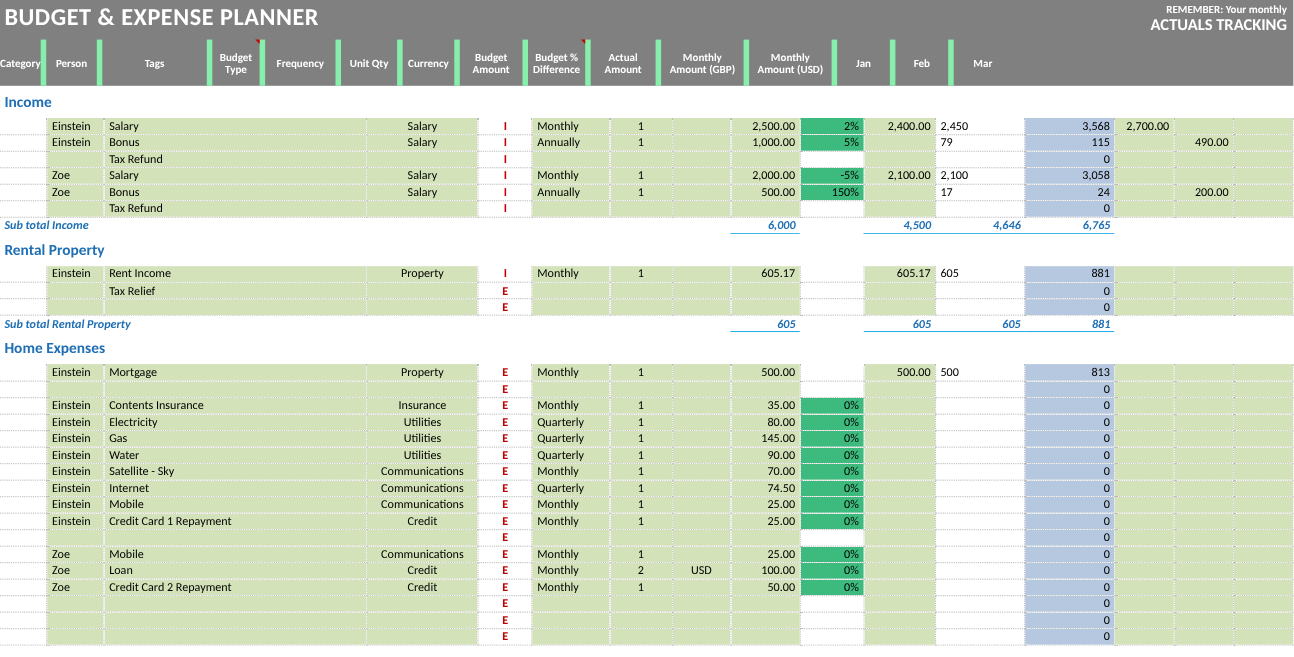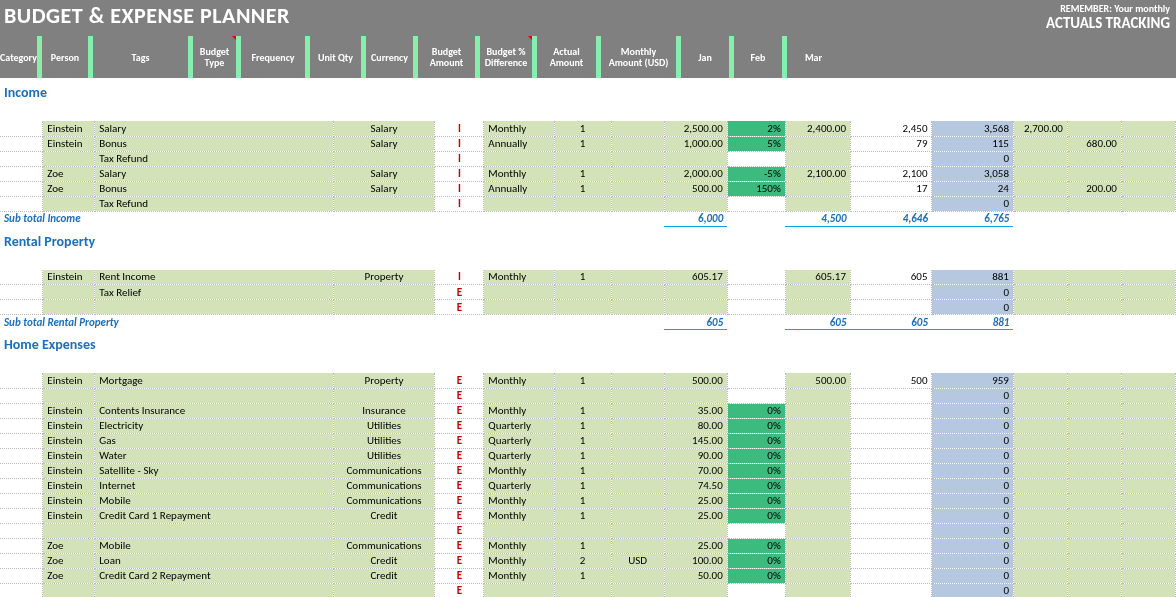--- a/index.html
+++ b/index.html
@@ -82,34 +82,34 @@
     position: relative;
     vertical-align: middle;
   }
   .section-title td {
     border: none;
     background: #fff;
     font-weight: bold;
     font-size: 14px;
     color: #1f6fb5;
     padding-top: 6px;
-    padding-bottom: 20px;
+    padding-bottom: 6px;
   }
   .c-cat { width: 42px; }
   .c-person { width: 51px; }
   .c-item { width: 234px; }
   .c-tags { width: 100px; text-align:center; }
   .c-btype { width: 48px; text-align:center; color:#c00000; font-weight:bold; }
   .c-freq { width: 69px; }
   .c-qty { width: 56px; text-align:center; }
   .c-curr { width: 52px; text-align:center; }
   .c-bamt { width: 62px; text-align:right; }
   .c-diff { width: 57px; text-align:right; }
   .c-aamt { width: 64px; text-align:right; }
-  .c-gbp { width: 80px; text-align:right; }
+  .c-gbp { width: 80px; }
   .c-usd { width: 80px; text-align:right; }
   .c-month { width: 53px; text-align:right; }
   .green-bg { background:#d3e2b8 !important; }
   .blue-bg { background:#b6c8e0 !important; }
   .diff-green { background:#3dba7d !important; }
   .subtotal td { border:none; background:#fff; color:#1f6fb5; font-weight:bold; }
   .subtotal .lbl { font-style:italic; padding-right:6px; }
   .subtotal .val { border-bottom:1px solid #0ea5e9; font-style:italic; text-align:right; }
 </style>
 </head>
@@ -123,20 +123,21 @@
     <div class="col" style="width:42px;position:relative">Category</div>
     <div class="col" style="width:51px;position:relative">Person</div>
     <div class="col" style="width:100px;position:relative">Tags</div>
     <div class="col red-tri" style="width:48px;position:relative">Budget Type</div>
     <div class="col" style="width:69px;position:relative">Frequency</div>
     <div class="col" style="width:56px;position:relative">Unit Qty</div>
     <div class="col" style="width:52px;position:relative">Currency</div>
     <div class="col" style="width:62px;position:relative">Budget Amount</div>
     <div class="col red-tri" style="width:57px;position:relative">Budget % Difference</div>
     <div class="col" style="width:64px;position:relative">Actual Amount</div>
+    <div class="col" style="width:80px;position:relative">Monthly Amount (GBP)</div>
     <div class="col" style="width:80px;position:relative">Monthly Amount (USD)</div>
     <div class="col" style="width:53px;position:relative">Jan</div>
     <div class="col" style="width:53px;position:relative">Feb</div>
     <div class="col" style="width:53px;border-right:none;position:relative">Mar</div>
   </div>
 </div>
 
 <table id="grid">
   <colgroup>
     <col style="width:42px">
@@ -186,21 +187,21 @@
         <td class="c-btype">I</td>
         <td class="c-freq green-bg">Annually</td>
         <td class="c-qty green-bg">1</td>
         <td class="c-curr green-bg"></td>
         <td class="c-bamt green-bg">1,000.00</td>
         <td class="c-diff diff-green">5%</td>
         <td class="c-aamt green-bg"></td>
         <td class="c-gbp">79</td>
         <td class="c-usd blue-bg">115</td>
         <td class="c-month green-bg"></td>
-        <td class="c-month green-bg">680.00</td>
+        <td class="c-month green-bg">490.00</td>
         <td class="c-month green-bg"></td>
       </tr>
       <tr>
         <td class="c-cat"></td>
         <td class="c-person green-bg"></td>
         <td class="c-item green-bg">Tax Refund</td>
         <td class="c-tags green-bg"></td>
         <td class="c-btype">I</td>
         <td class="c-freq green-bg"></td>
         <td class="c-qty green-bg"></td>
@@ -356,21 +357,21 @@
         <td class="c-item green-bg">Mortgage</td>
         <td class="c-tags green-bg">Property</td>
         <td class="c-btype">E</td>
         <td class="c-freq green-bg">Monthly</td>
         <td class="c-qty green-bg">1</td>
         <td class="c-curr green-bg"></td>
         <td class="c-bamt green-bg">500.00</td>
         <td class="c-diff"></td>
         <td class="c-aamt green-bg">500.00</td>
         <td class="c-gbp">500</td>
-        <td class="c-usd blue-bg">959</td>
+        <td class="c-usd blue-bg">813</td>
         <td class="c-month green-bg"></td>
         <td class="c-month green-bg"></td>
         <td class="c-month green-bg"></td>
       </tr>
       <tr>
         <td class="c-cat"></td>
         <td class="c-person green-bg"></td>
         <td class="c-item green-bg"></td>
         <td class="c-tags green-bg"></td>
         <td class="c-btype">E</td>

